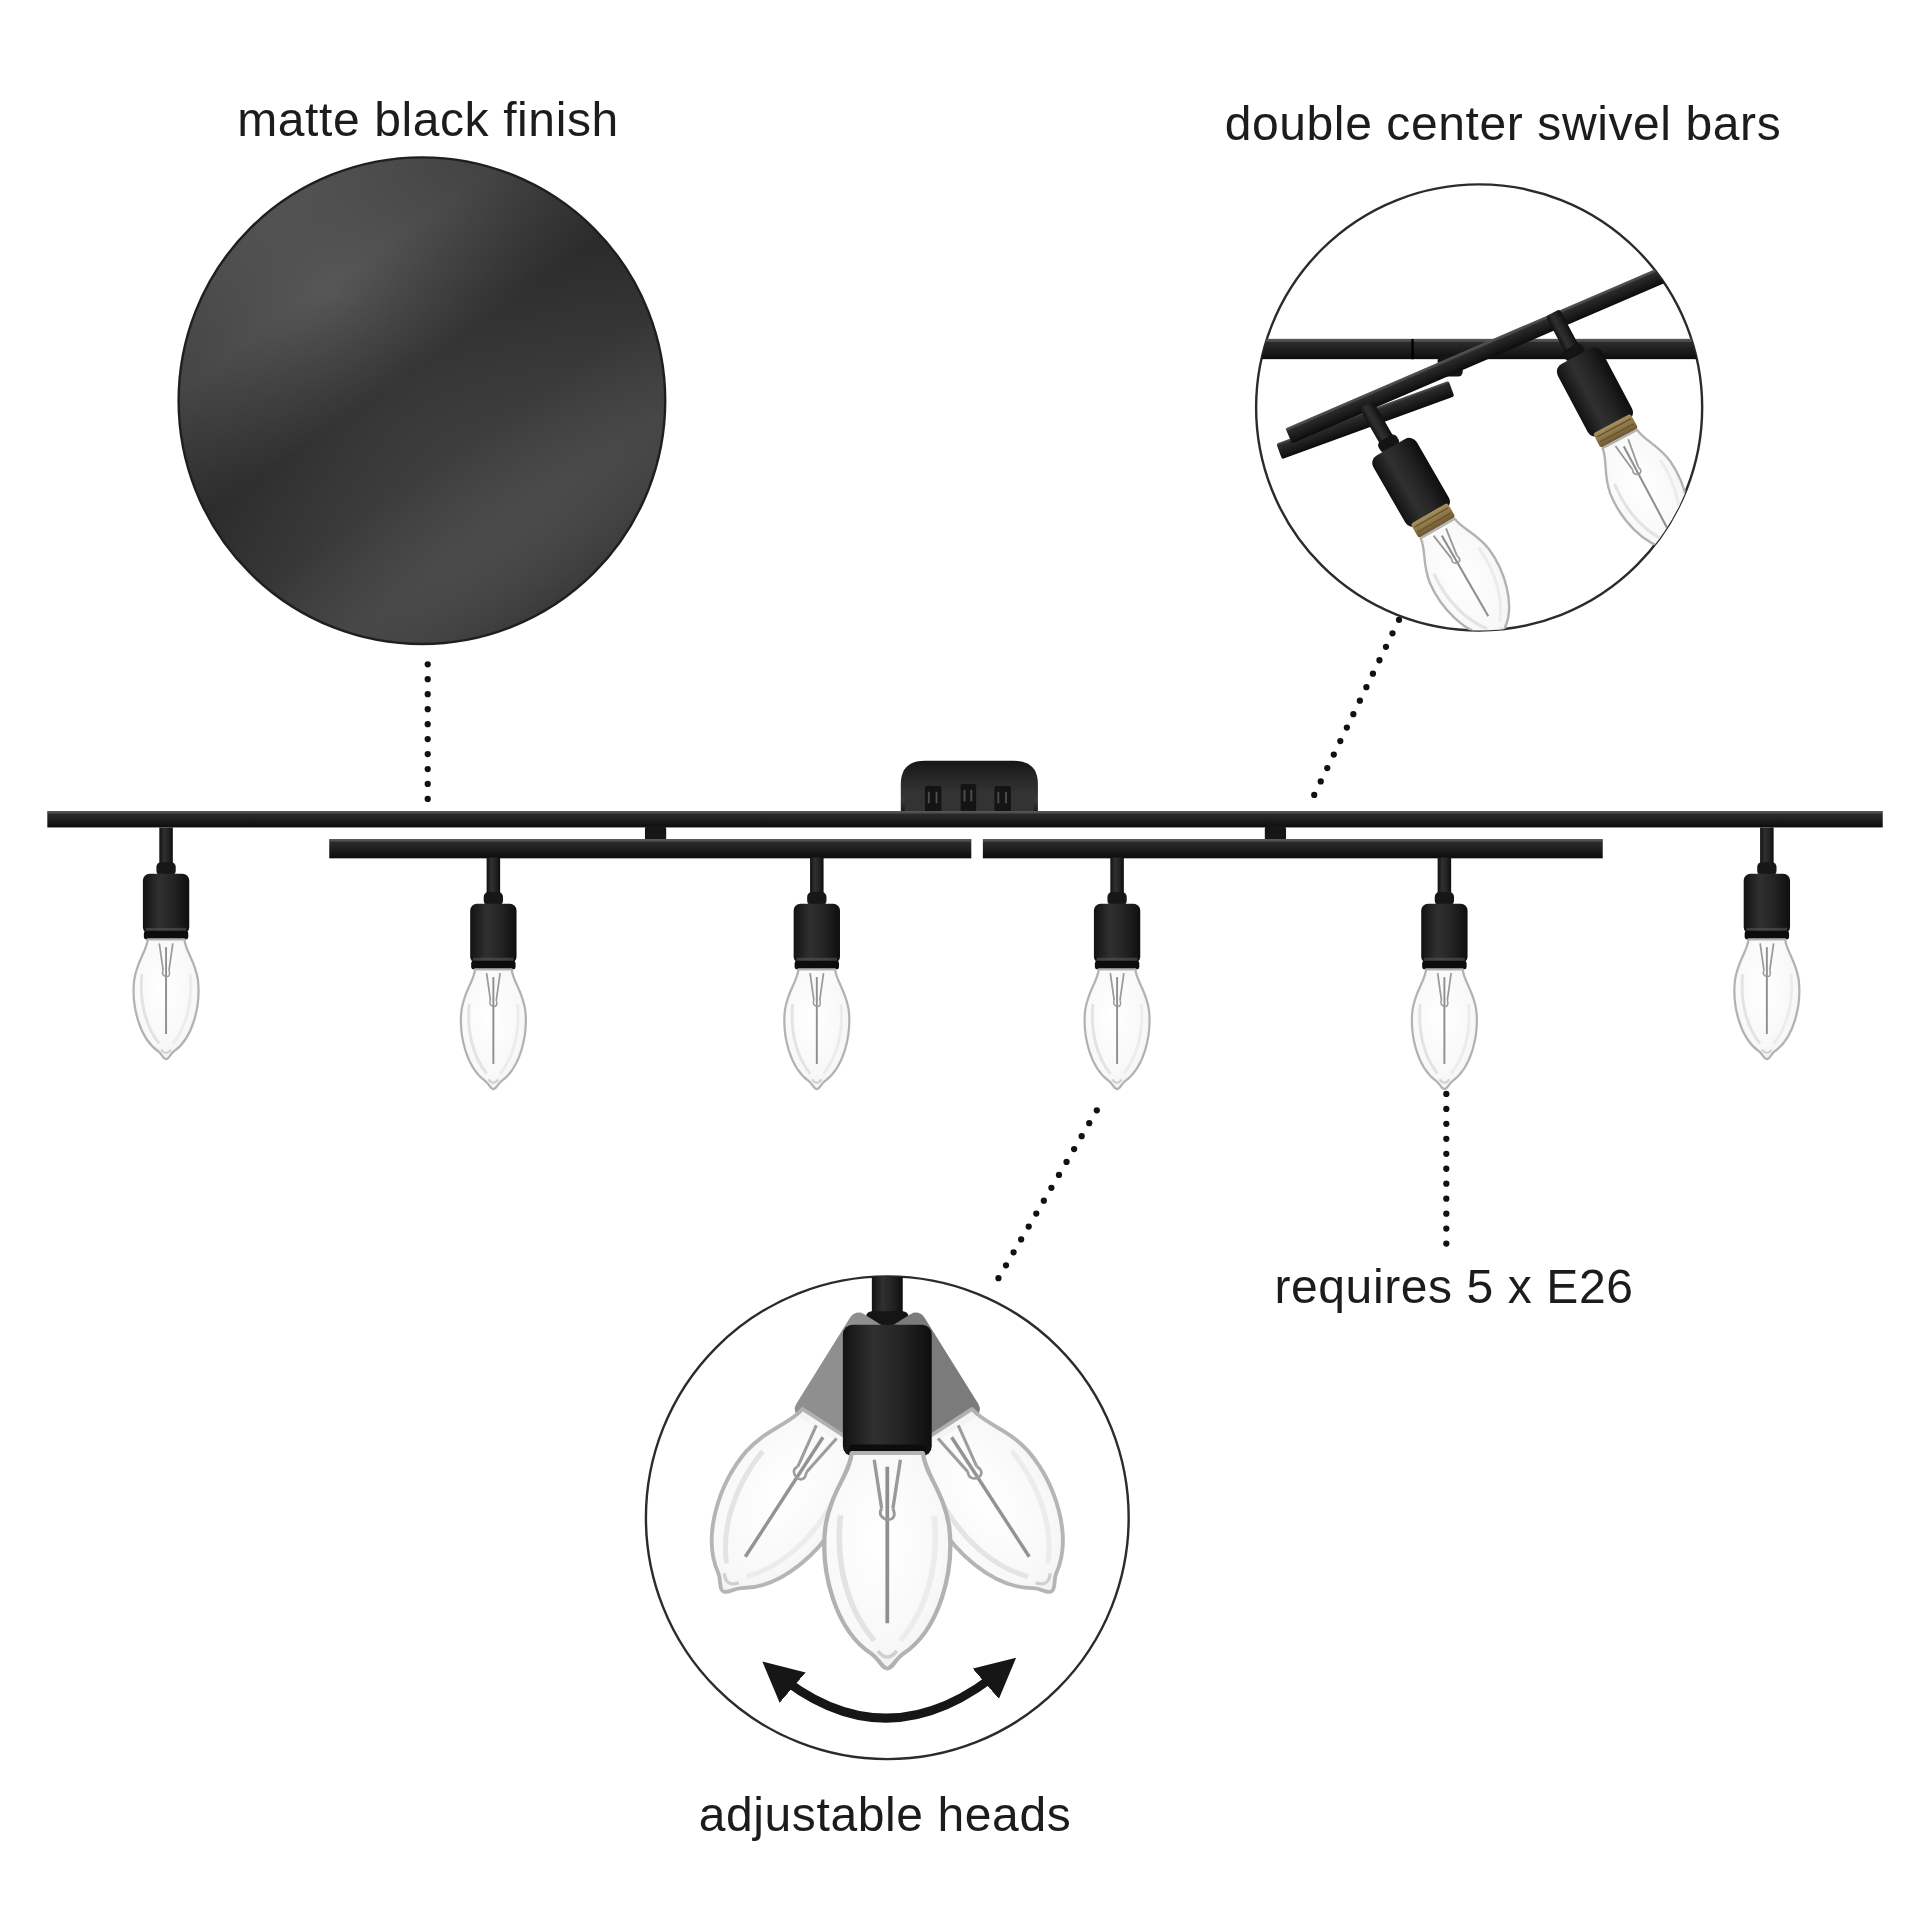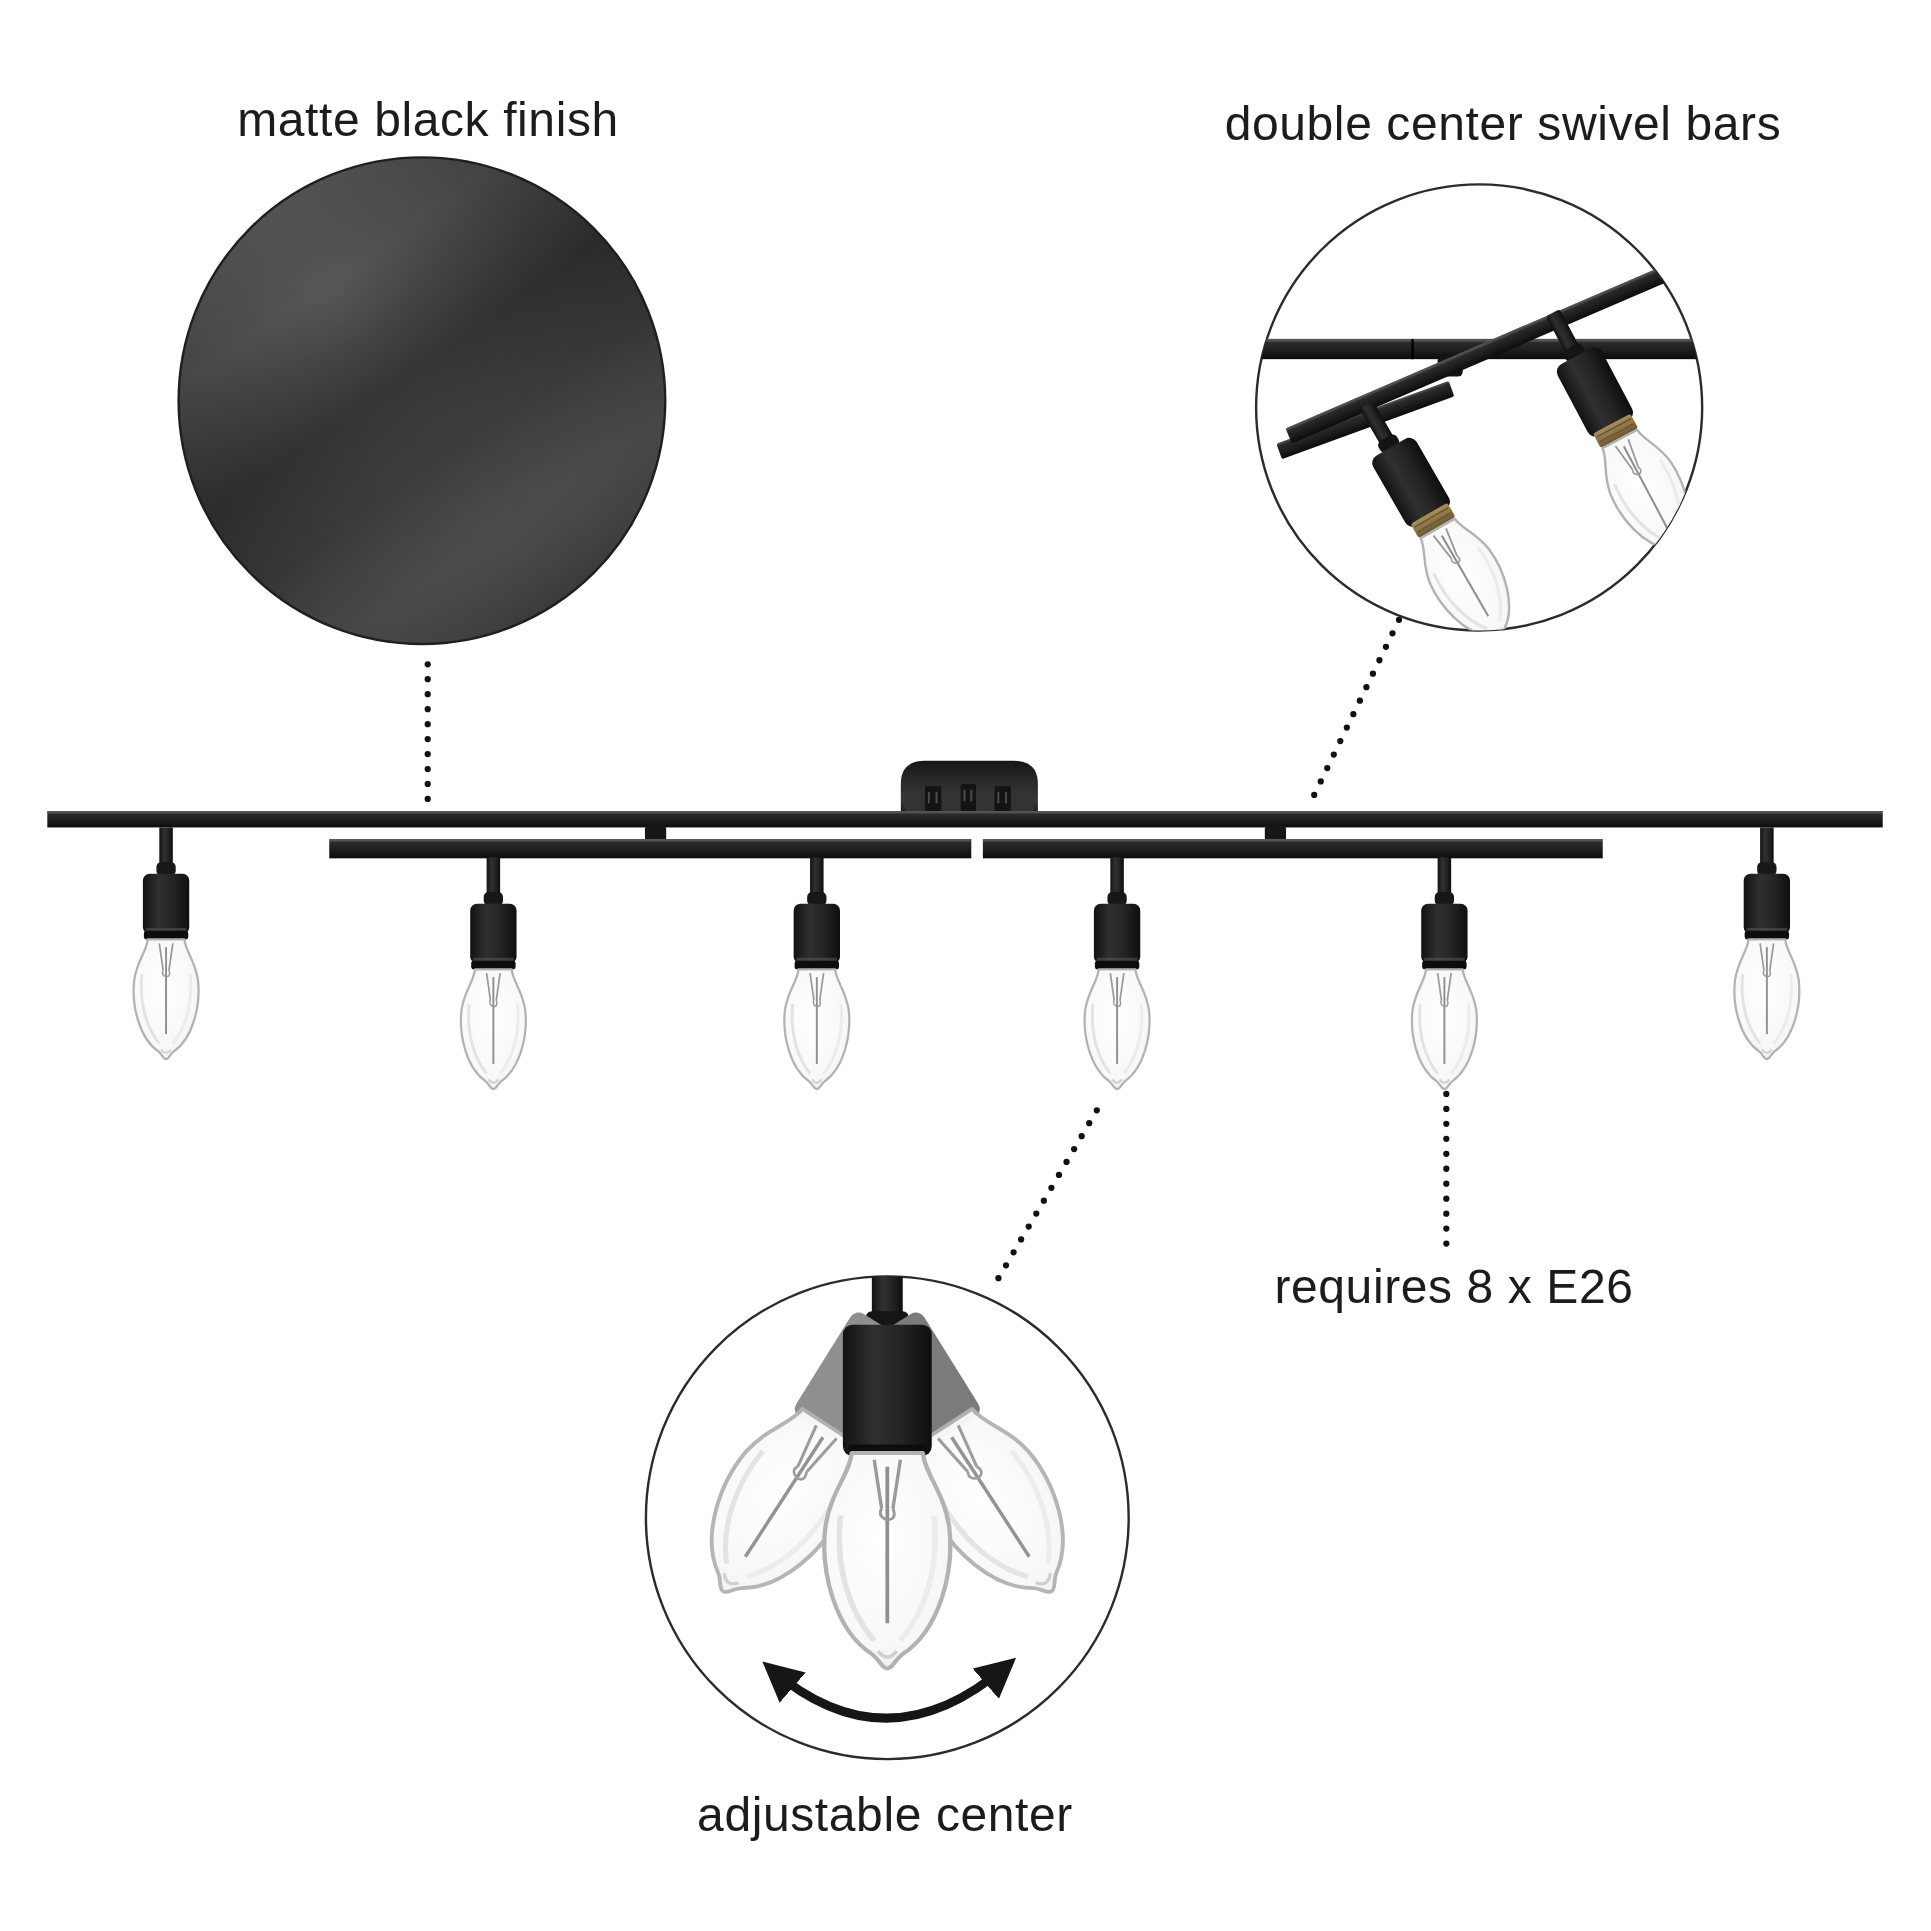--- a/index.html
+++ b/index.html
@@ -41,24 +41,24 @@
 </head>
 <body>
 
 <div class="stage">
 
   <div class="label" style="left:428px;top:92px">matte black finish</div>
 
   <div class="label" style="left:1503px;top:96px">double center swivel bars</div>
 
   <div class="spec-block" style="left:1454px;top:1256px">
-    <div>requires 8 x E26</div>
+    <div>requires 5 x E26</div>
   </div>
 
-  <div class="label" style="left:885px;top:1787px">adjustable center</div>
+  <div class="label" style="left:885px;top:1787px">adjustable heads</div>
 
   <svg class="diagram" width="1931" height="1931" viewBox="0 0 2000 2000">
     <defs>
       <linearGradient id="barGrad" x1="0" y1="0" x2="0" y2="1">
         <stop offset="0%" stop-color="#555555"></stop>
         <stop offset="18%" stop-color="#2b2b2b"></stop>
         <stop offset="60%" stop-color="#1c1c1c"></stop>
         <stop offset="100%" stop-color="#0c0c0c"></stop>
       </linearGradient>
       <linearGradient id="socketGrad" x1="0" y1="0" x2="1" y2="0">

